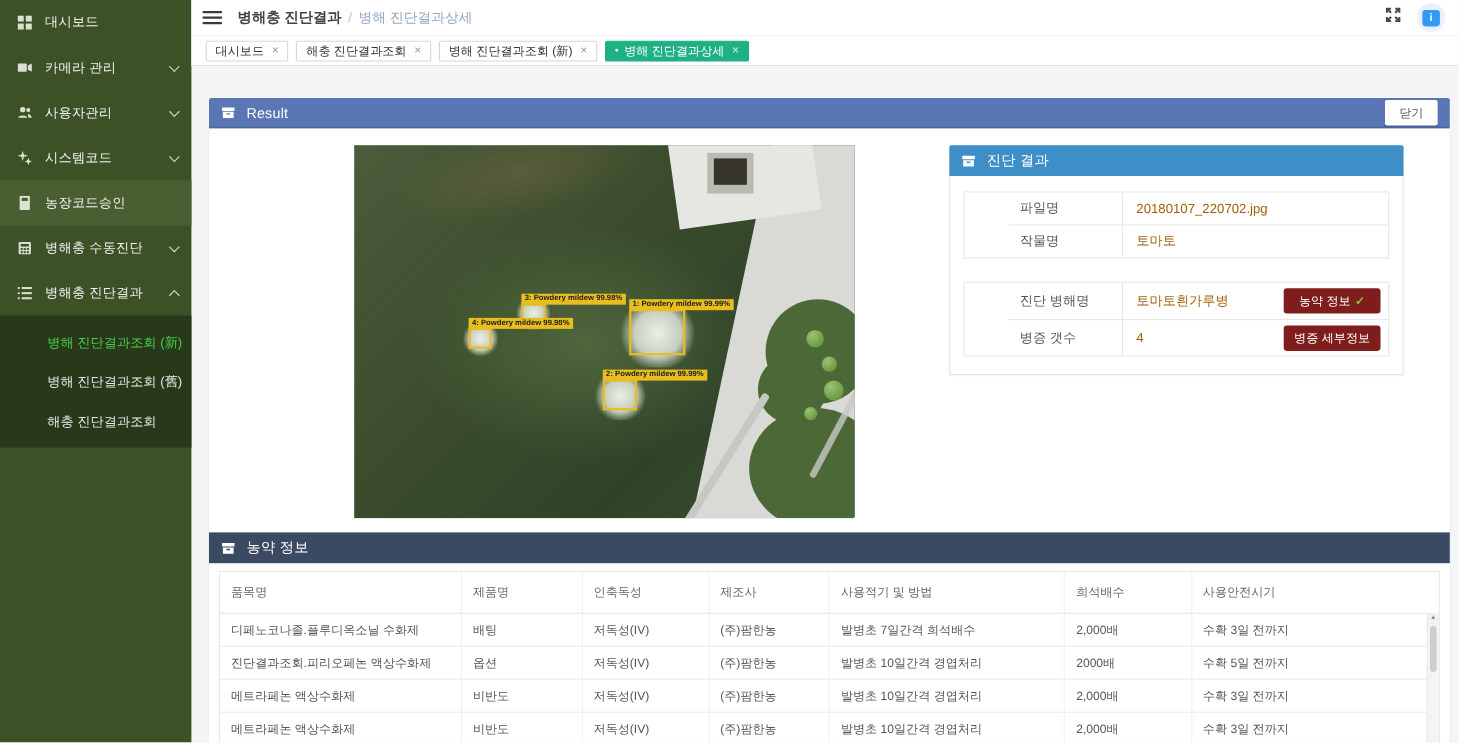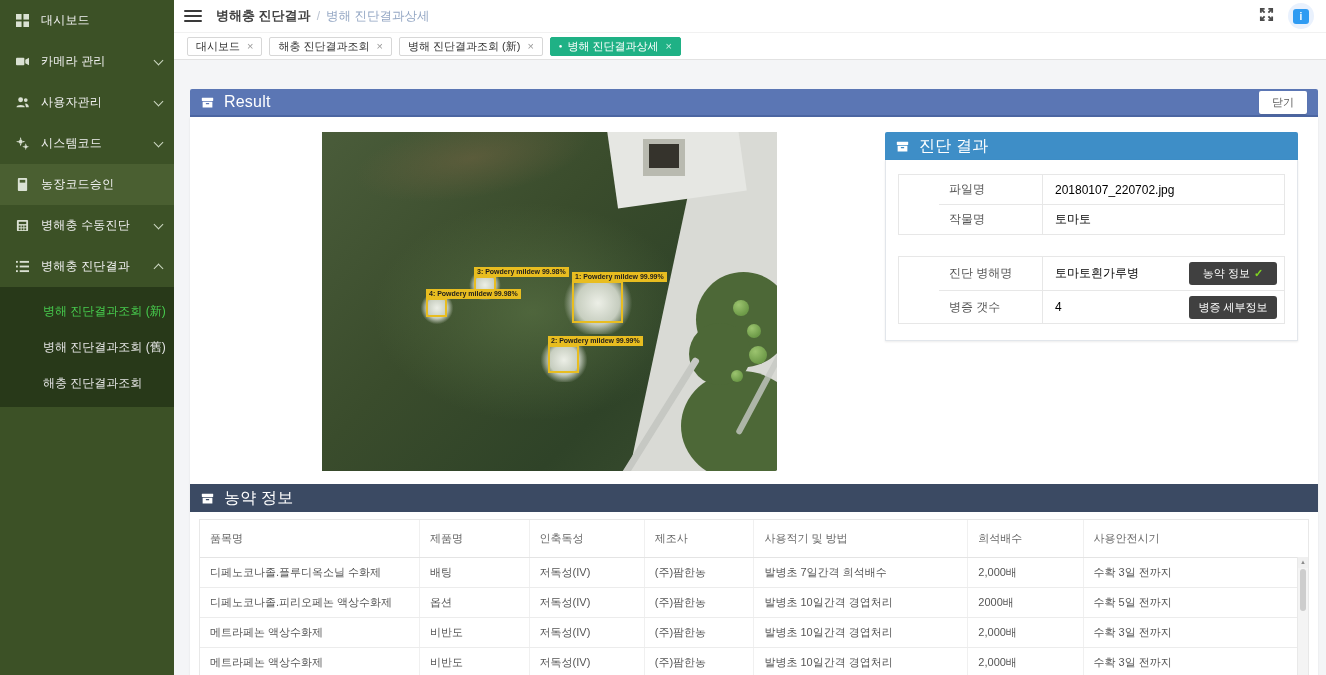--- a/index.html
+++ b/index.html
@@ -42,26 +42,26 @@
   .tab.active { background:#1fb185; border-color:#1fb185; color:#fff; }
   .tab.active .x { color:#c9f0e3; }
 
   .content { flex:1; padding:29px 8px 0 16px; overflow:hidden; }
 
   
   .result-panel { width:1128px; }
   .panel-head { height:28px; display:flex; align-items:center; padding:0 11px; border-radius:2px 2px 0 0; color:#fff; }
   .panel-head .bx { margin-right:10px; display:inline-flex; }
   .panel-head .bx svg { width:13px; height:13px; fill:#fff; }
-  .panel-title { font-size:16px; letter-spacing:.2px; }
+  .panel-title { font-size:13px; letter-spacing:.2px; }
   .result-head { background:#5b76b4; border-bottom:2px solid #4c66a2; }
   .result-body { background:#fff; height:618px; box-shadow:0 1px 2px rgba(0,0,0,.08); }
   .close-btn { margin-left:auto; background:#fff; color:#555; font-size:11px; border:none; border-radius:2px; padding:4px 13px; cursor:pointer; box-shadow:0 1px 1px rgba(0,0,0,.15); }
 
-  .result-row { display:flex; padding:15px 2px 0 132px; gap:108px; }
+  .result-row { display:flex; padding:15px 2px 0 132px; gap:86px; }
 
   
   .photo { position:relative; width:455px; height:339px; flex:none; overflow:hidden;
            background:linear-gradient(135deg,#4a5c3a 0%,#3a4c2c 40%,#2f4328 70%,#3c5031 100%); }
   .ph { position:absolute; }
   .ph-leaf { left:50px; top:70px; width:320px; height:220px; border-radius:50%;
              background:radial-gradient(ellipse at center, rgba(92,117,70,.65), rgba(92,117,70,0) 70%); }
   .ph-brown { left:30px; top:-14px; width:240px; height:80px; border-radius:50%; transform:rotate(-10deg);
               background:radial-gradient(ellipse at center, rgba(112,99,66,.55), rgba(112,99,66,0) 70%); }
   .ph-floor { right:-70px; top:-40px; width:185px; height:470px; transform:rotate(12deg); background:#d9dad5; }
@@ -80,22 +80,22 @@
   
   .diag-panel { width:413px; flex:none; }
   .diag-head { background:#3e8ec7; }
   .diag-body { background:#fff; border:1px solid #e2e6eb; border-top:none; box-shadow:0 1px 2px rgba(0,0,0,.08); padding:14px 12px 16px; }
   .diag-table { border:1px solid #e7e7e7;padding-left:40px; }
   .diag-table + .diag-table { margin-top:21px; }
   .diag-tr { display:flex; align-items:center; min-height:28px; border-top:1px solid #e7e7e7; font-size:12px; color:#555; }
   .diag-tr:first-child { border-top:none; }
   .diag-tr.tall { min-height:33px; }
   .diag-th { width:104px; flex:none; padding:6px 10px; border-right:1px solid #e7e7e7; align-self:stretch; display:flex; align-items:center; }
-  .diag-td { flex:1; padding:6px 12px; color:#000000; }
-  .diag-btn { flex:none; margin-right:7px; background:#404040; border:none; color:#fff; font-size:11px; border-radius:3px;
+  .diag-td { flex:1; padding:6px 12px; color:#a16207; }
+  .diag-btn { flex:none; margin-right:7px; background:#7f1d1d; border:none; color:#fff; font-size:11px; border-radius:3px;
               padding:4px 8px; min-width:88px; cursor:pointer; white-space:nowrap; }
   .diag-btn .chk { color:#7ed321; font-weight:bold; margin-left:4px; }
 
   
   .pest-section { margin-top:13px; }
   .pest-head { background:#3b4a63; border-radius:0; }
   .pest-table-wrap { position:relative; margin:7px 9px 0 9px; border:1px solid #e8e8e8; background:#fff; }
   table.pest { width:calc(100% - 11px); border-collapse:collapse; table-layout:fixed; }
   table.pest th { font-size:11px; color:#666; font-weight:normal; text-align:left; padding:11px 10px; border-right:1px solid #f0f0f0; border-bottom:1px solid #e4e4e4; }
   table.pest td { font-size:11px; color:#555; padding:7px 10px; border-right:1px solid #f0f0f0; border-bottom:1px solid #ececec; white-space:nowrap; overflow:hidden; }
@@ -378,21 +378,21 @@
                   <tr>
                     <td>디페노코나졸.플루디옥소닐 수화제</td>
                     <td>배팅</td>
                     <td>저독성(IV)</td>
                     <td>(주)팜한농</td>
                     <td>발병초 7일간격 희석배수</td>
                     <td>2,000배</td>
                     <td>수확 3일 전까지</td>
                   </tr>
                   <tr>
-                    <td>디페노코나졸.피리오페논 액상수화제</td>
+                    <td>진단결과조회.피리오페논 액상수화제</td>
                     <td>옵션</td>
                     <td>저독성(IV)</td>
                     <td>(주)팜한농</td>
                     <td>발병초 10일간격 경엽처리</td>
                     <td>2000배</td>
                     <td>수확 5일 전까지</td>
                   </tr>
                   <tr>
                     <td>메트라페논 액상수화제</td>
                     <td>비반도</td>

